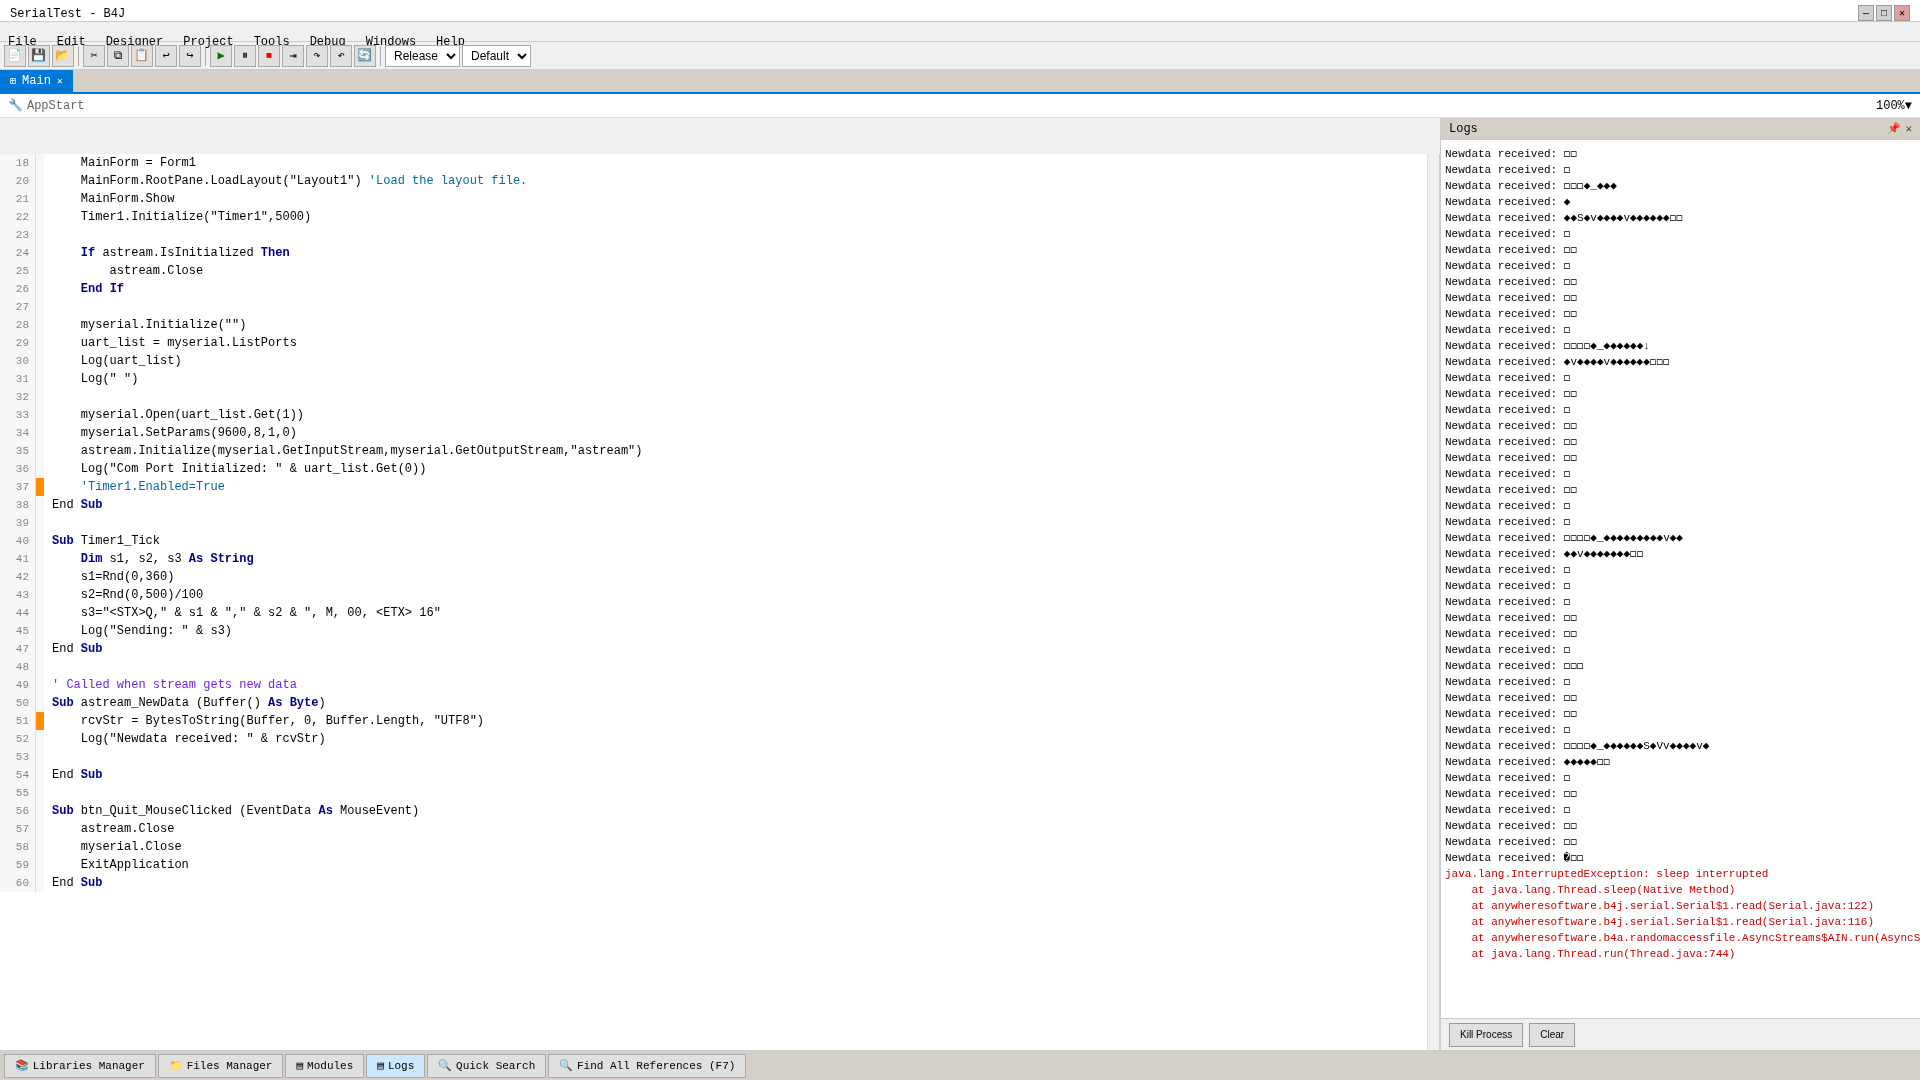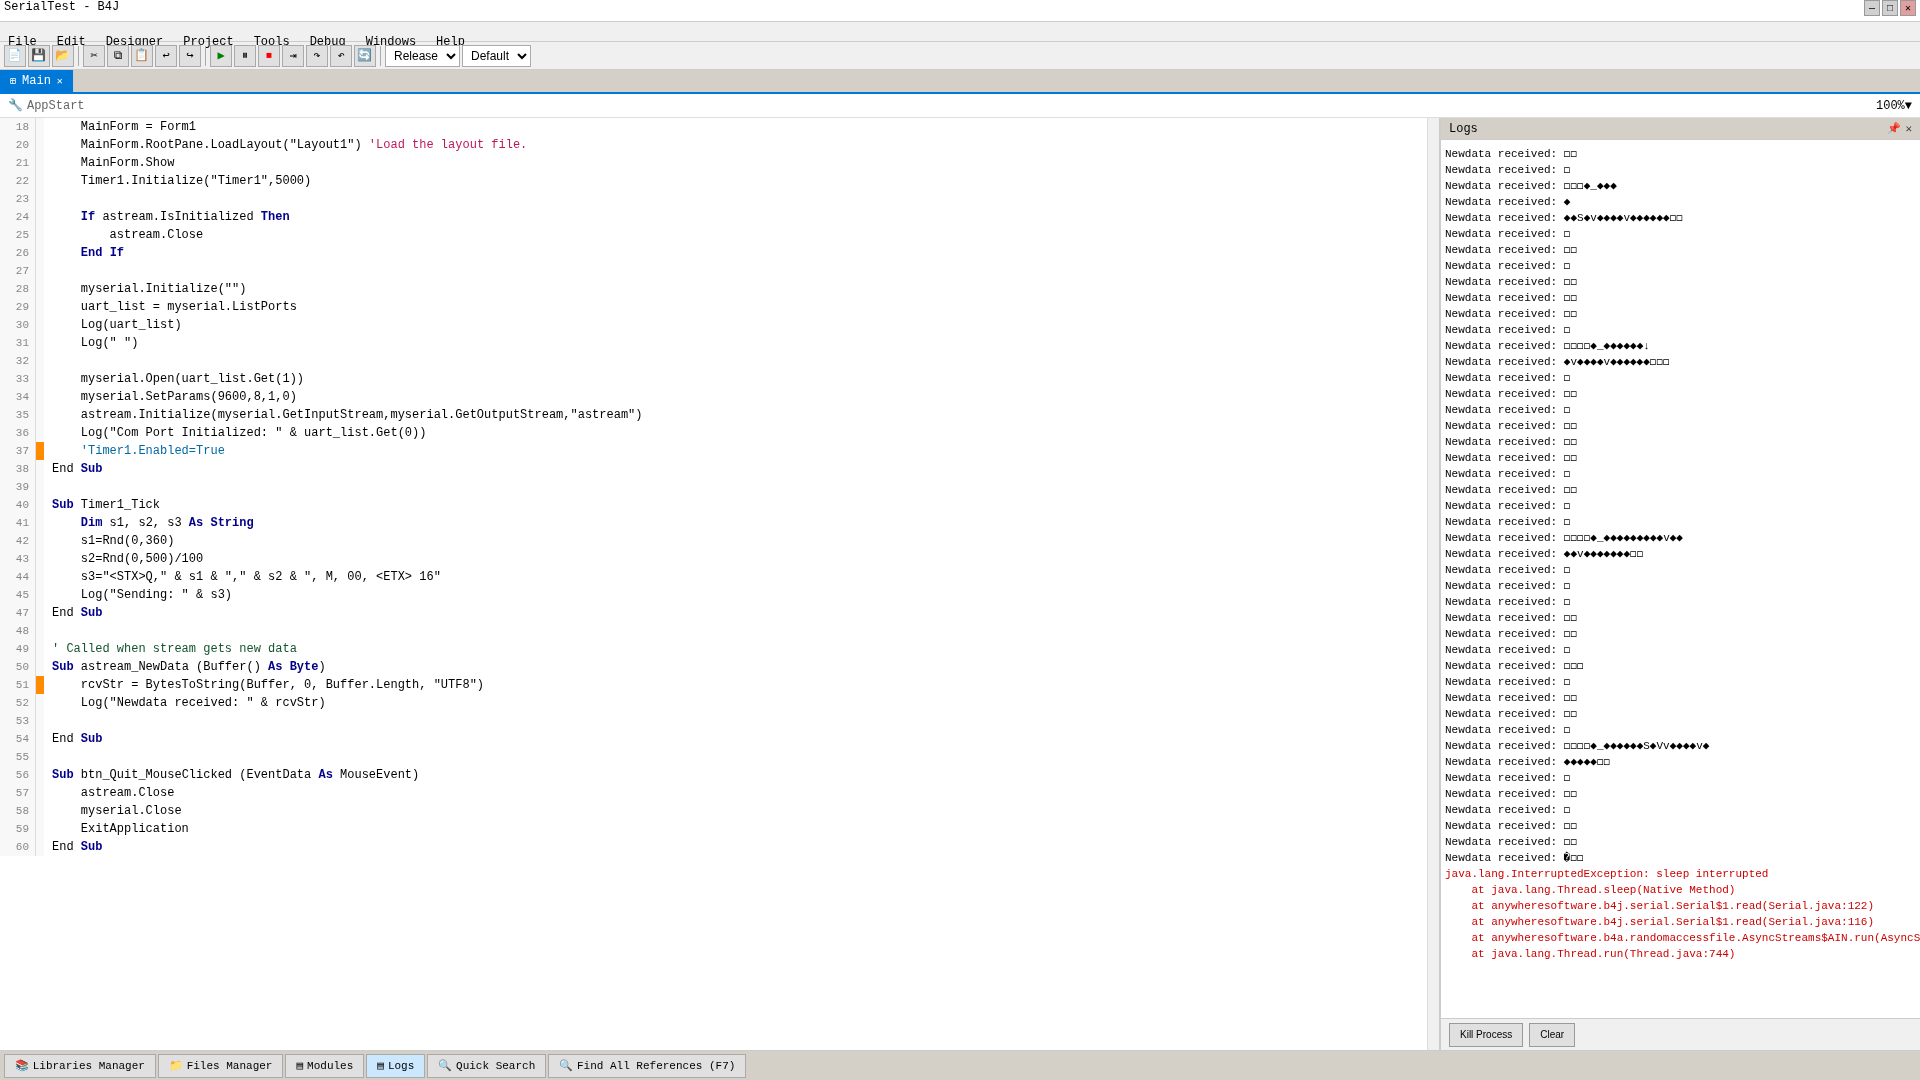--- a/index.html
+++ b/index.html
@@ -12,22 +12,22 @@
       height: 1080px;
       overflow: hidden;
     }
 
     
     #title-bar {
       background: #fff;
       border-bottom: 1px solid #ccc;
       height: 22px;
       display: flex;
-      align-items: flex-start;
-      padding: 0 4px;
+      align-items: flex-end;
+      padding: 0 10px;
       font-size: 12px;
     }
     .title-btn {
       width: 16px; height: 16px;
       background: #d0d0d0;
       border: 1px solid #999;
       display: flex; align-items: center; justify-content: center;
       font-size: 10px;
       cursor: pointer;
     }
@@ -131,20 +131,21 @@
       height: calc(1080px - 22px - 20px - 28px - 24px - 24px - 30px);
     }
 
     
     #code-editor {
       flex: 1;
       background: #fff;
       overflow: hidden;
       position: relative;
       border-right: 1px solid #ccc;
+      margin-top: 36px;
     }
     #code-scroll {
       height: 100%;
       overflow-y: auto;
       overflow-x: auto;
     }
     .code-line {
       display: flex;
       align-items: stretch;
       min-height: 18px;
@@ -361,21 +362,21 @@
         <div id="code-scroll">
 
         <div class="code-line">
               <div class="line-num">18</div>
               <div class="line-marker"></div>
               <div class="line-content">    MainForm = Form1</div>
             </div>
             <div class="code-line">
               <div class="line-num">20</div>
               <div class="line-marker"></div>
-              <div class="line-content">    MainForm.RootPane.LoadLayout("Layout1") <span style="color:#be185d;">'Load the layout file.</span></div>
+              <div class="line-content">    MainForm.RootPane.LoadLayout("Layout1") <span style="color:#0369a1;">'Load the layout file.</span></div>
             </div>
             <div class="code-line">
               <div class="line-num">21</div>
               <div class="line-marker"></div>
               <div class="line-content">    MainForm.Show</div>
             </div>
             <div class="code-line">
               <div class="line-num">22</div>
               <div class="line-marker"></div>
               <div class="line-content">    Timer1.Initialize("Timer1",5000)</div>
@@ -501,21 +502,21 @@
               <div class="line-content">End <span class="kw">Sub</span></div>
             </div>
             <div class="code-line">
               <div class="line-num">48</div>
               <div class="line-marker"></div>
               <div class="line-content">&nbsp;</div>
             </div>
             <div class="code-line">
               <div class="line-num">49</div>
               <div class="line-marker"></div>
-              <div class="line-content"><span style="color:#14532d;">' Called when stream gets new data</span></div>
+              <div class="line-content"><span style="color:#6d28d9;">' Called when stream gets new data</span></div>
             </div>
             <div class="code-line">
               <div class="line-num">50</div>
               <div class="line-marker"></div>
               <div class="line-content"><span class="kw">Sub</span> astream_NewData (Buffer() <span class="kw">As</span> <span class="kw">Byte</span>)</div>
             </div>
             <div class="code-line">
               <div class="line-num">51</div>
               <div class="line-marker orange"></div>
               <div class="line-content">    rcvStr = BytesToString(Buffer, 0, Buffer.Length, "UTF8")</div>

